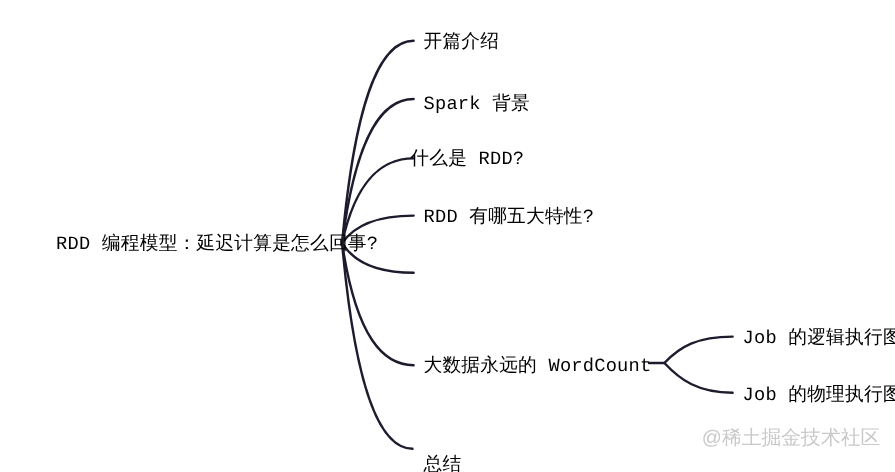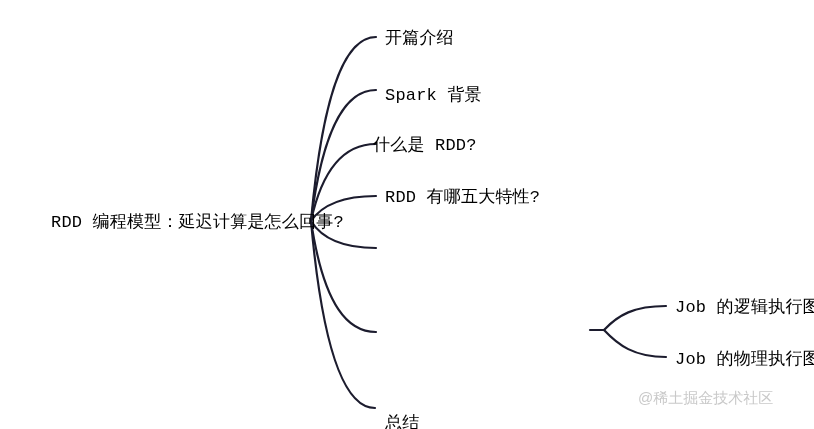--- a/index.html
+++ b/index.html
@@ -40,21 +40,21 @@
   .b5    { left: 385px; top: 332px; }
   .b6    { left: 385px; top: 422px; }
   .c0    { left: 675px; top: 306px; }
   .c1    { left: 675px; top: 358px; }
   .watermark {
     position: absolute;
     left: 638px;
     top: 398px;
     transform: translateY(-50%);
     white-space: nowrap;
-    font-size: 15px;
+    font-size: 18px;
     color: #c9c9c9;
   }
 </style>
 </head>
 <body>
 
 <div class="canvas">
 
   <svg class="connectors" width="814" height="429" viewBox="0 0 814 429" xmlns="http://www.w3.org/2000/svg">
     <g fill="none" stroke="#1c1c2e" stroke-width="2.2" stroke-linecap="round">
@@ -70,20 +70,21 @@
       <path d="M 604 330 C 618 345, 634 357, 666 357"></path>
     </g>
   </svg>
 
   <div class="node-label root">RDD 编程模型：延迟计算是怎么回事?</div>
 
   <div class="node-label b0">开篇介绍</div>
   <div class="node-label b1">Spark 背景</div>
   <div class="node-label b2">什么是 RDD?</div>
   <div class="node-label b3">RDD 有哪五大特性?</div>
+  <div class="node-label b5">大数据永远的 WordCount</div>
   <div class="node-label b6">总结</div>
 
   <div class="node-label c0">Job 的逻辑执行图</div>
   <div class="node-label c1">Job 的物理执行图</div>
 
   <div class="watermark">@稀土掘金技术社区</div>
 
 </div>
 
 </body></html>

